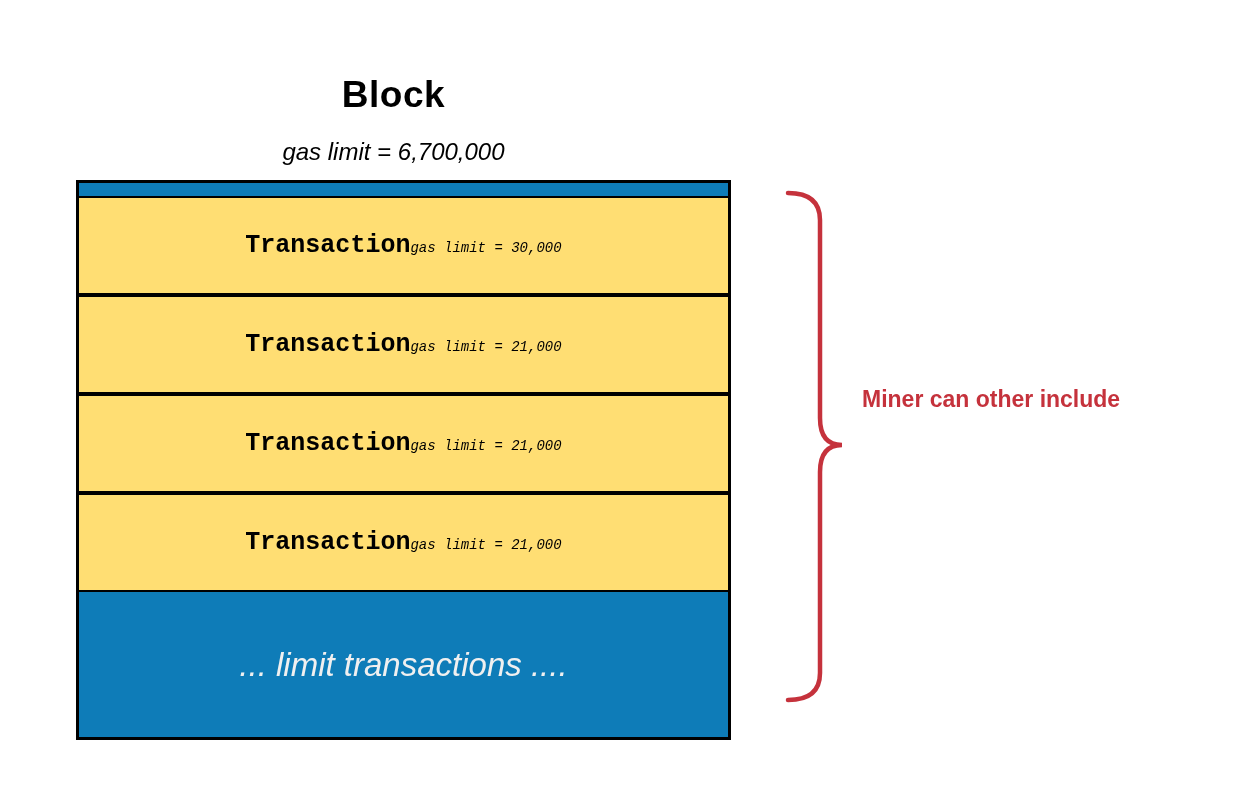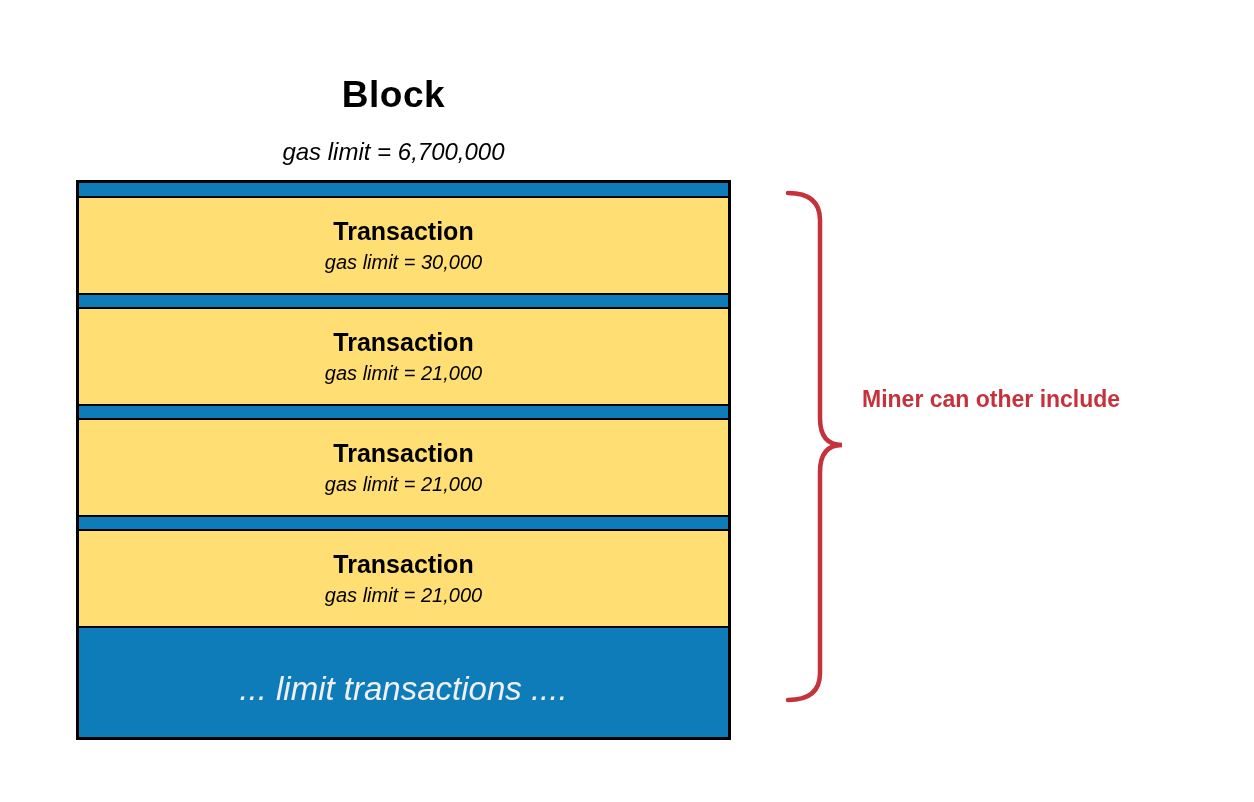--- a/index.html
+++ b/index.html
@@ -42,32 +42,33 @@
     display: flex;
     flex-direction: column;
   }
   .tx {
     height: 99px;
     flex-shrink: 0;
     box-sizing: border-box;
     border-top: 2px solid var(--border-black, #000000);
     border-bottom: 2px solid var(--border-black, #000000);
     background: var(--transaction-yellow, #FFDE73);
-    margin-bottom: 12px;
+    margin-bottom: 0;
     display: flex;
-    flex-direction: column;
+    flex-direction: row;
     align-items: center;
     justify-content: center;
+    font-family: Liberation Mono, monospace;
   }
   .tx-title {
     font-size: 25px;
     font-weight: bold;
   }
   .tx-gas {
-    font-size: 20px;
+    font-size: 14px;
     font-style: italic;
     margin-top: 5px;
   }
   .other {
     flex: 1;
     display: flex;
     align-items: center;
     justify-content: center;
     color: var(--other-text, #F0F0F0);
     font-size: 33px;

